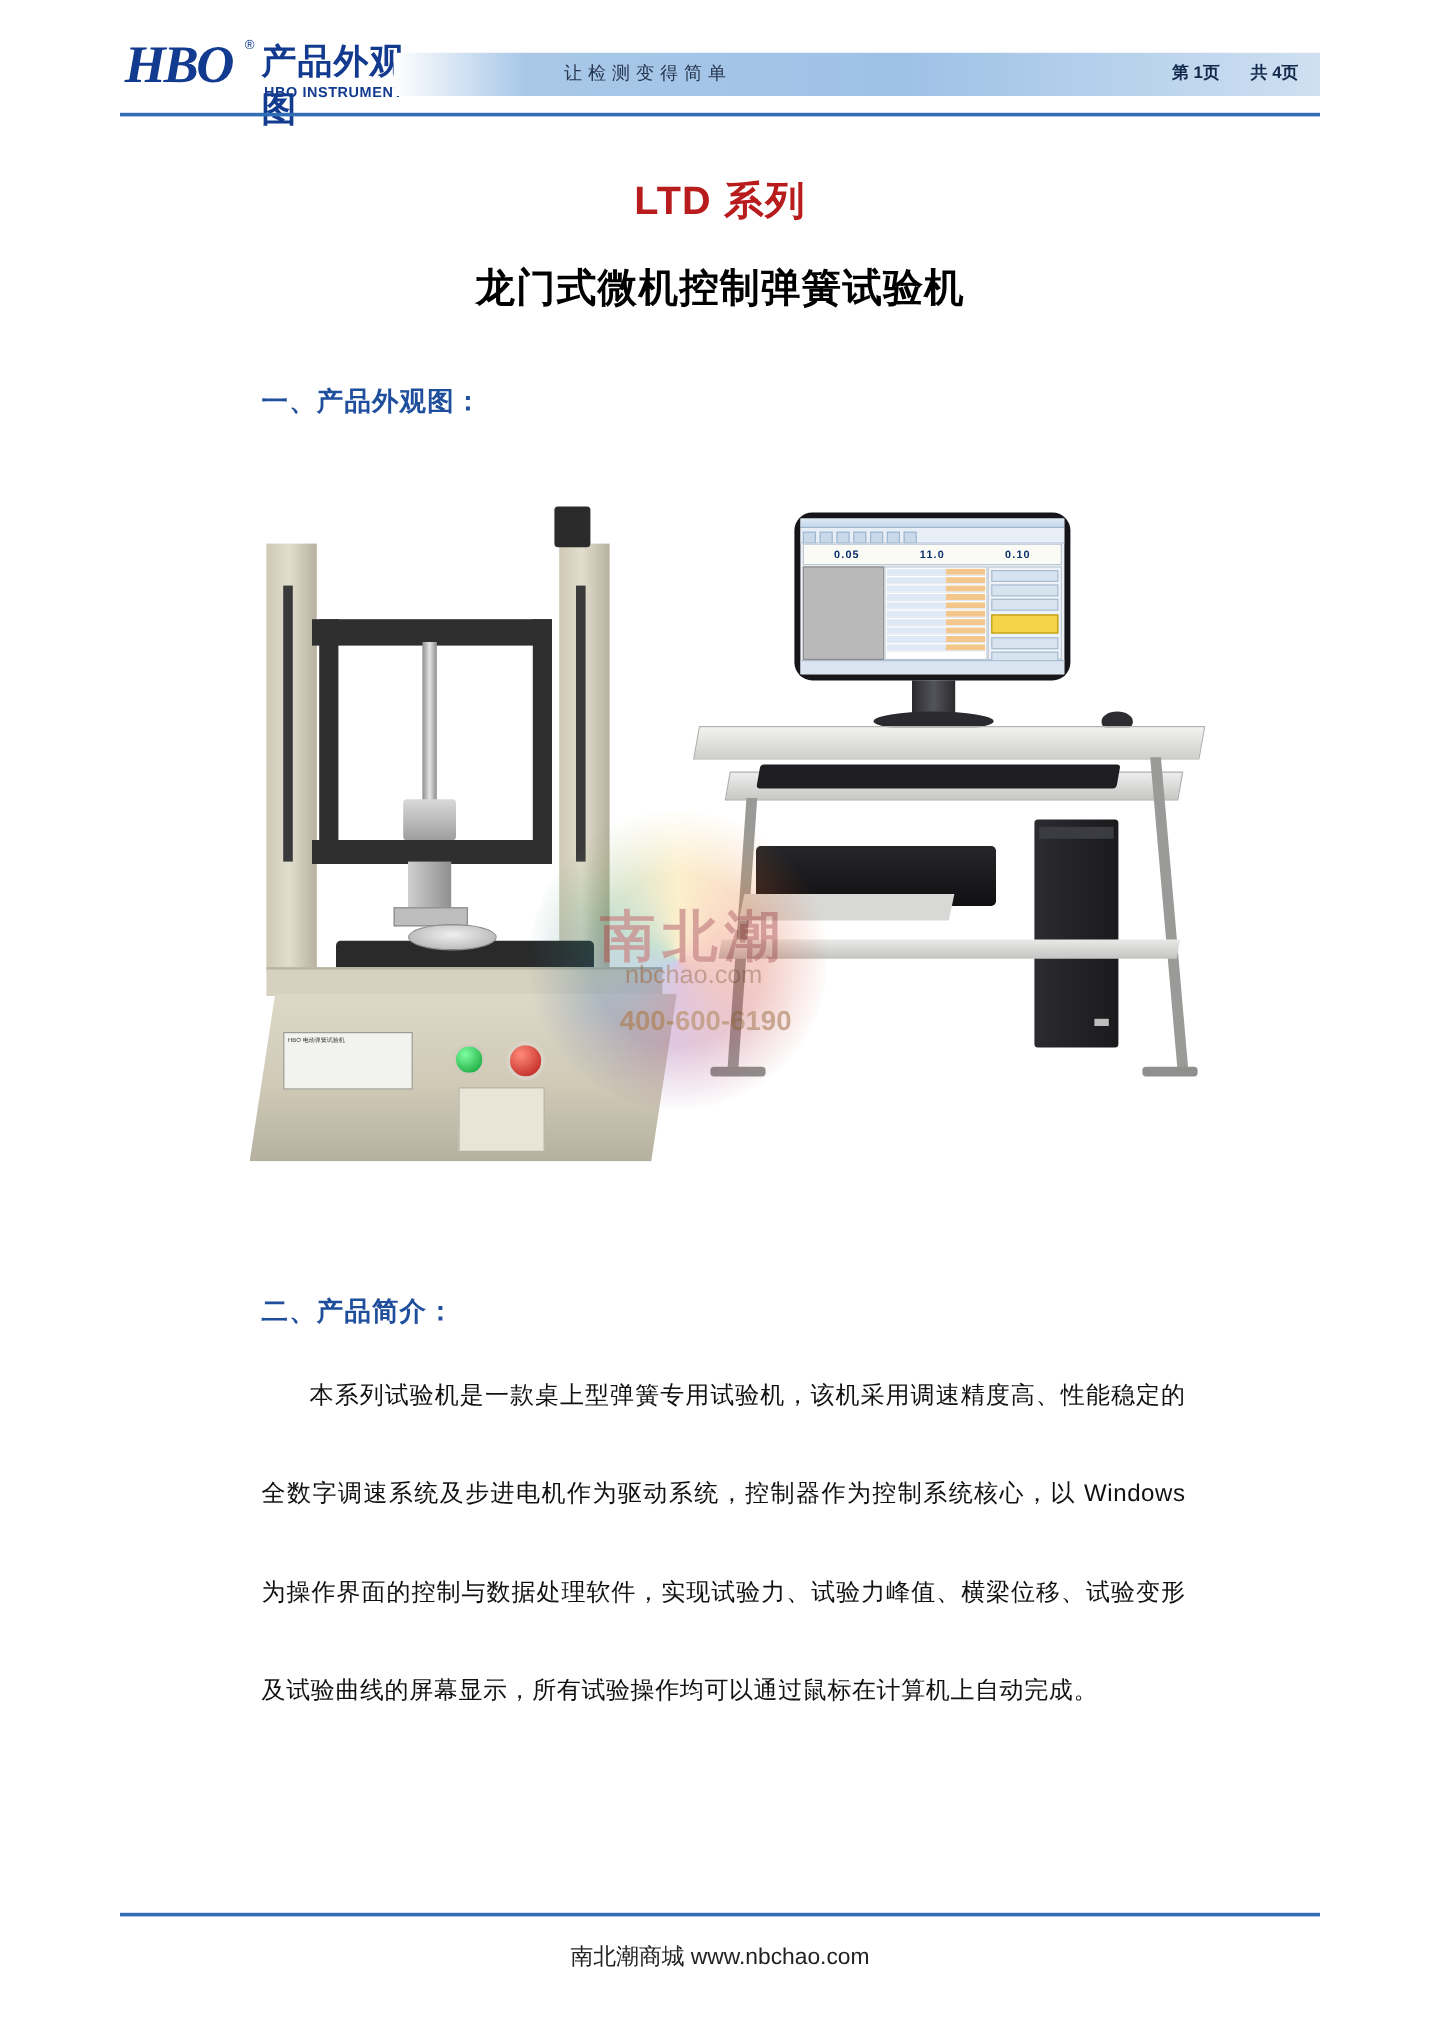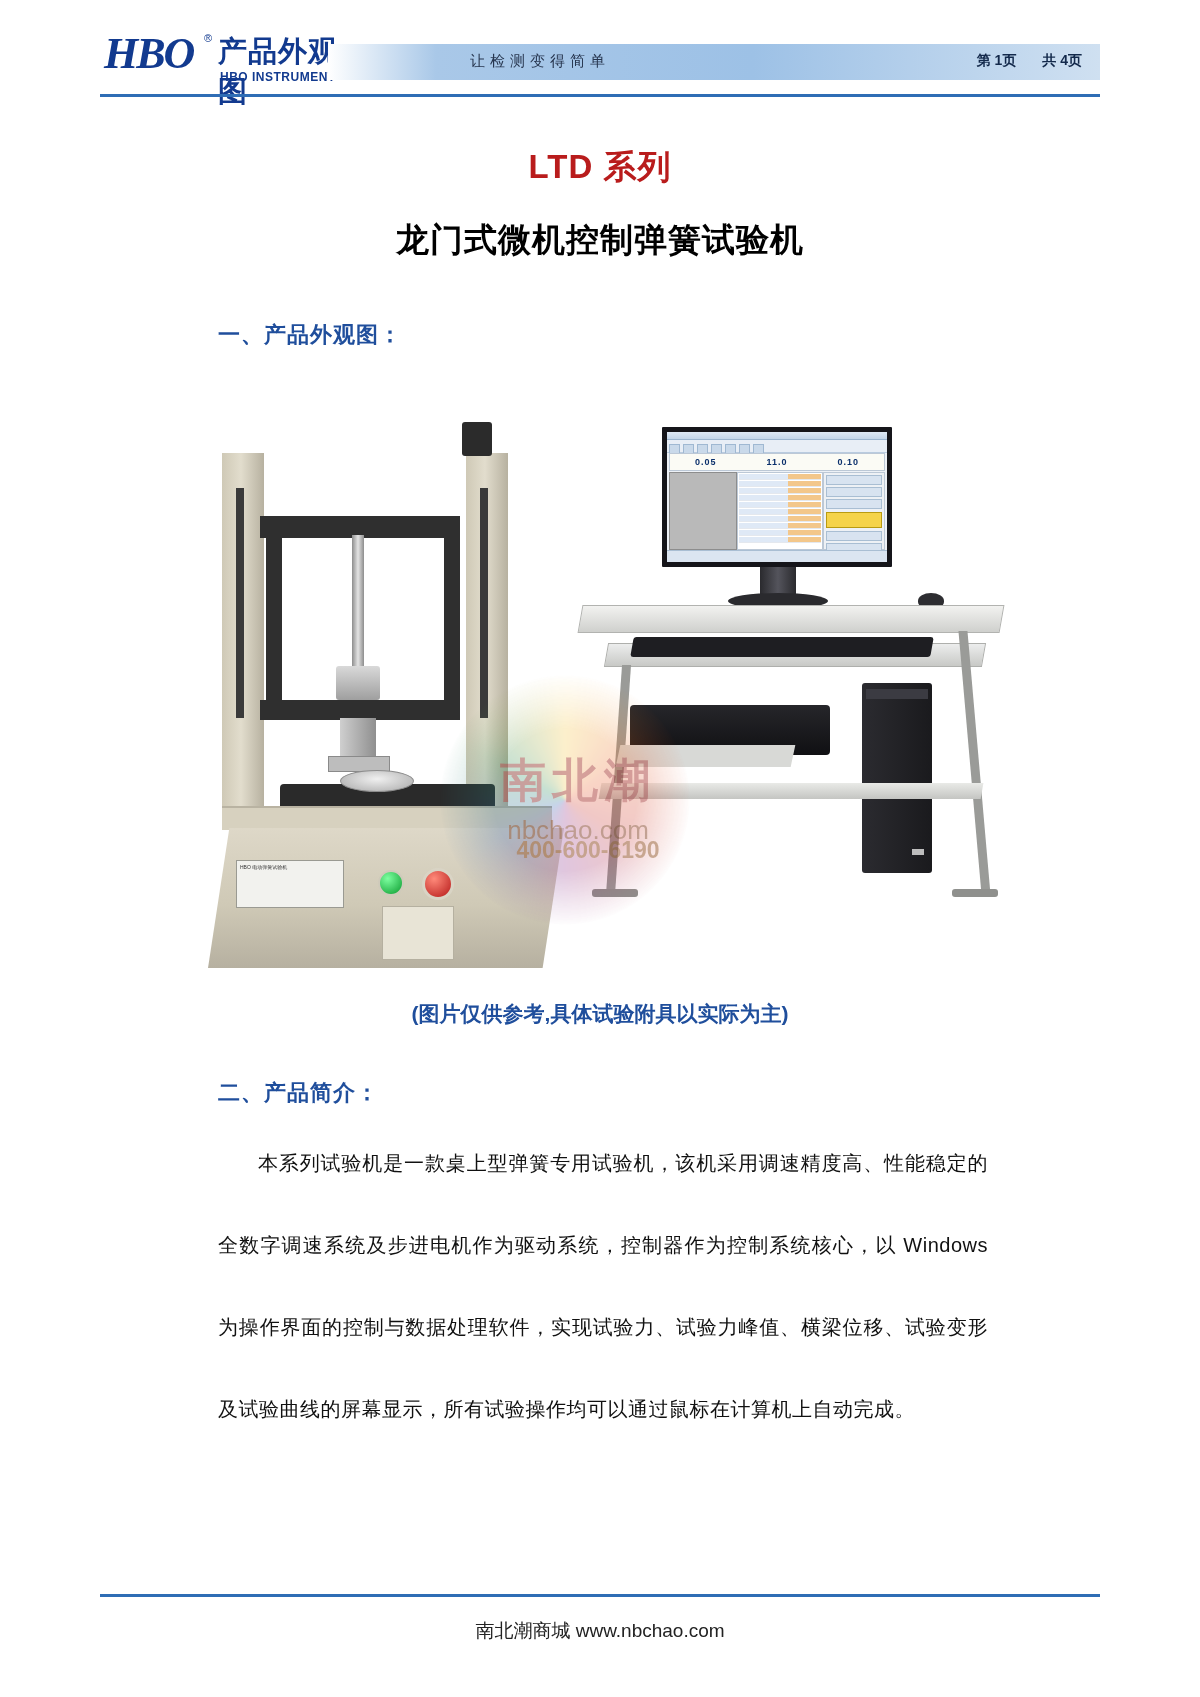--- a/index.html
+++ b/index.html
@@ -337,21 +337,21 @@
     width: 430px;
     height: 555px;
   }
   .monitor-body {
     position: absolute;
     left: 92px;
     top: 12px;
     width: 230px;
     height: 140px;
     background: #15151a;
-    border-radius: 1px;
+    border-radius: 15px;
     padding: 5px;
     box-sizing: border-box;
   }
   .monitor-screen {
     width: 100%;
     height: 100%;
     background: #eef2f7;
     position: relative;
     overflow: hidden;
   }
@@ -482,22 +482,22 @@
             mask-image: radial-gradient(circle, rgba(0,0,0,0.9) 40%, rgba(0,0,0,0) 72%);
   }
   .wm-text1 {
     position: absolute; left: 28px; top: 95px; width: 260px;
     text-align: center;
     font-family: "Liberation Serif", serif;
     font-size: 46px; font-weight: bold; color: #9c2b2b;
     letter-spacing: 6px; opacity: 0.75;
   }
   .wm-text2 {
-    position: absolute; left: 28px; top: 160px; width: 260px;
-    text-align: center; font-size: 26px; color: #7a3a1c; opacity: 0.8;
+    position: absolute; left: 28px; top: 146px; width: 260px;
+    text-align: center; font-size: 21px; color: #7a3a1c; opacity: 0.8;
   }
   .wm-text3 {
     position: absolute; left: 28px; top: 182px; width: 280px;
     text-align: center; font-size: 23px; font-weight: bold; color: #8c4b1c; opacity: 0.85;
   }
 
   
   .caption {
     position: absolute;
     top: 1000px;
@@ -652,21 +652,20 @@
     </div>
 
     <div class="watermark">
       <div class="wm-circle"></div>
       <div class="wm-text1">南北潮</div>
       <div class="wm-text2">nbchao.com</div>
       <div class="wm-text3">400-600-6190</div>
     </div>
   </div>
 
-  <div class="caption">(图片仅供参考,具体试验附具以实际为主)</div>
 
   <div class="section-heading" id="sec2">二、产品简介：</div>
   <div class="body-text">本系列试验机是一款桌上型弹簧专用试验机，该机采用调速精度高、性能稳定的全数字调速系统及步进电机作为驱动系统，控制器作为控制系统核心，以 Windows 为操作界面的控制与数据处理软件，实现试验力、试验力峰值、横梁位移、试验变形及试验曲线的屏幕显示，所有试验操作均可以通过鼠标在计算机上自动完成。</div>
 
   <div class="footer-rule"></div>
   <div class="footer-text">南北潮商城  www.nbchao.com</div>
 
 </div>
 
 </body></html>

